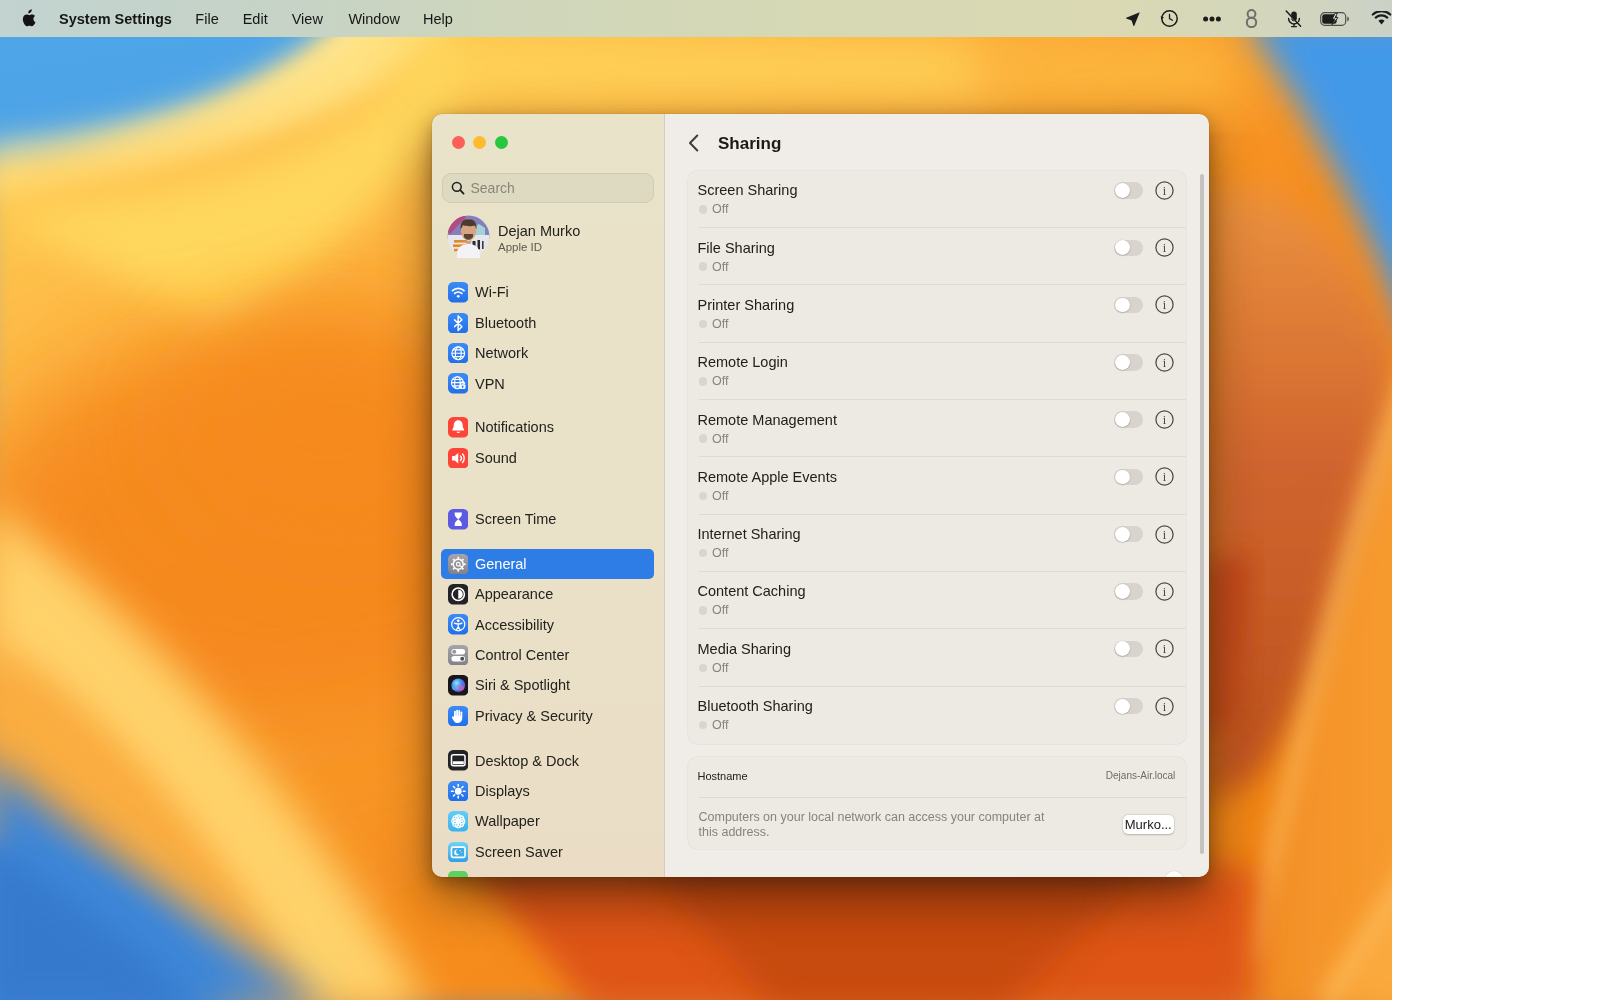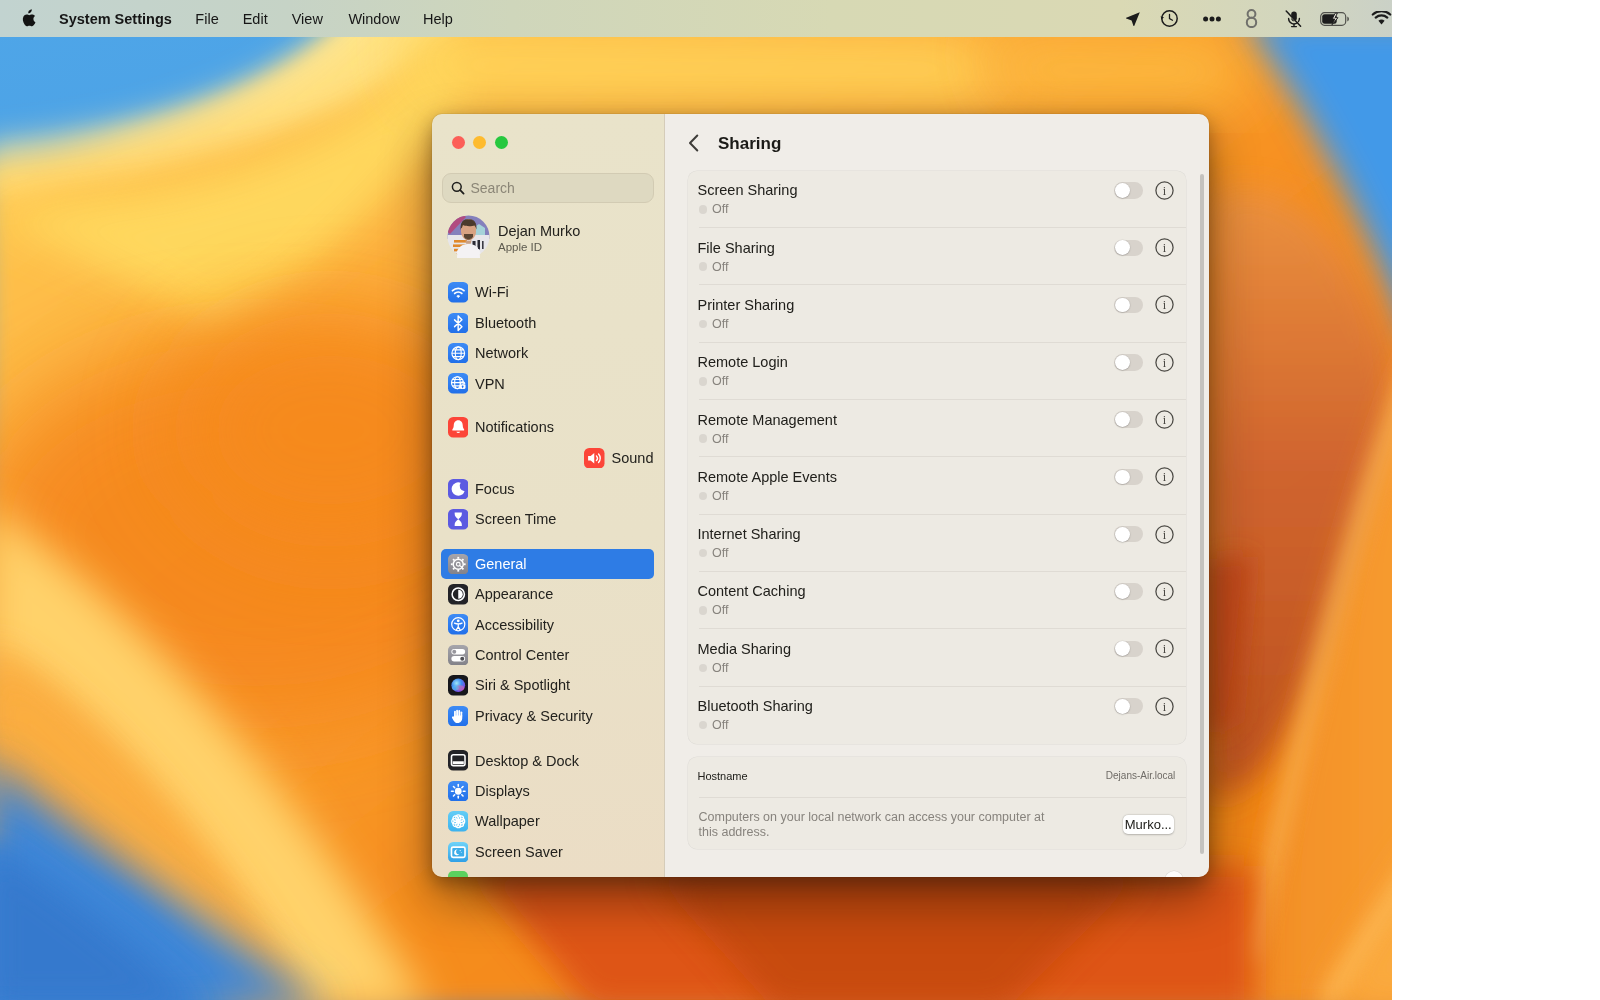--- a/index.html
+++ b/index.html
@@ -299,34 +299,27 @@
         <span class="lbl">VPN</span>
       </div>
       <div class="navrow" style="top:298.7px;">
         <svg class="icon20" viewBox="0 0 20 20">
             <rect width="20" height="20" rx="5" fill="#fc4538"></rect>
             <path d="M10 3.2 c2.9 0 4.25 2.3 4.35 4.7 c.08 2 .6 3.4 1.35 4.3 c.35.45.05 1.05-.5 1.05 H4.8 c-.55 0-.85-.6-.5-1.05 c.75-.9 1.27-2.3 1.35-4.3 C5.75 5.5 7.1 3.2 10 3.2 Z" fill="#fff"></path>
             <path d="M8.2 14.3 a1.85 1.85 0 0 0 3.6 0 Z" fill="#fff"></path>
           </svg>
         <span class="lbl">Notifications</span>
       </div>
-      <div class="navrow" style="top:329.4px;justify-content:flex-end;">
+      <div class="navrow" style="top:329.4px;">
         <svg class="icon20" viewBox="0 0 20 20">
             <rect width="20" height="20" rx="5" fill="#fc4538"></rect>
             <path d="M4 7.9 h2.5 l3.5-3 v10.2 l-3.5-3 H4 Z" fill="#fff"></path>
             <path d="M12.1 7.7 a3.3 3.3 0 0 1 0 4.6 M14.2 5.9 a6 6 0 0 1 0 8.2" stroke="#fff" stroke-width="1.35" fill="none" stroke-linecap="round"></path>
           </svg>
         <span class="lbl">Sound</span>
-      </div>
-      <div class="navrow" style="top:360.1px;">
-        <svg class="icon20" viewBox="0 0 20 20">
-            <rect width="20" height="20" rx="5" fill="#5c5ae1"></rect>
-            <path d="M12.4 3.7 A6.55 6.55 0 1 0 16.2 11.9 A5.1 5.1 0 0 1 12.4 3.7 Z" fill="#fff"></path>
-          </svg>
-        <span class="lbl">Focus</span>
       </div>
       <div class="navrow" style="top:390.8px;">
         <svg class="icon20" viewBox="0 0 20 20">
             <rect width="20" height="20" rx="5" fill="#5c5ae1"></rect>
             <path d="M6.5 3.4 h7 v1.2 c0 2.4-1.45 3.9-3.5 5.4 c2.05 1.5 3.5 3 3.5 5.4 v1.2 h-7 v-1.2 c0-2.4 1.45-3.9 3.5-5.4 c-2.05-1.5-3.5-3-3.5-5.4 Z" fill="#fff"></path>
           </svg>
         <span class="lbl">Screen Time</span>
       </div>
       <div class="navrow sel" style="top:435.2px;">
         <svg class="icon20" viewBox="0 0 20 20">

